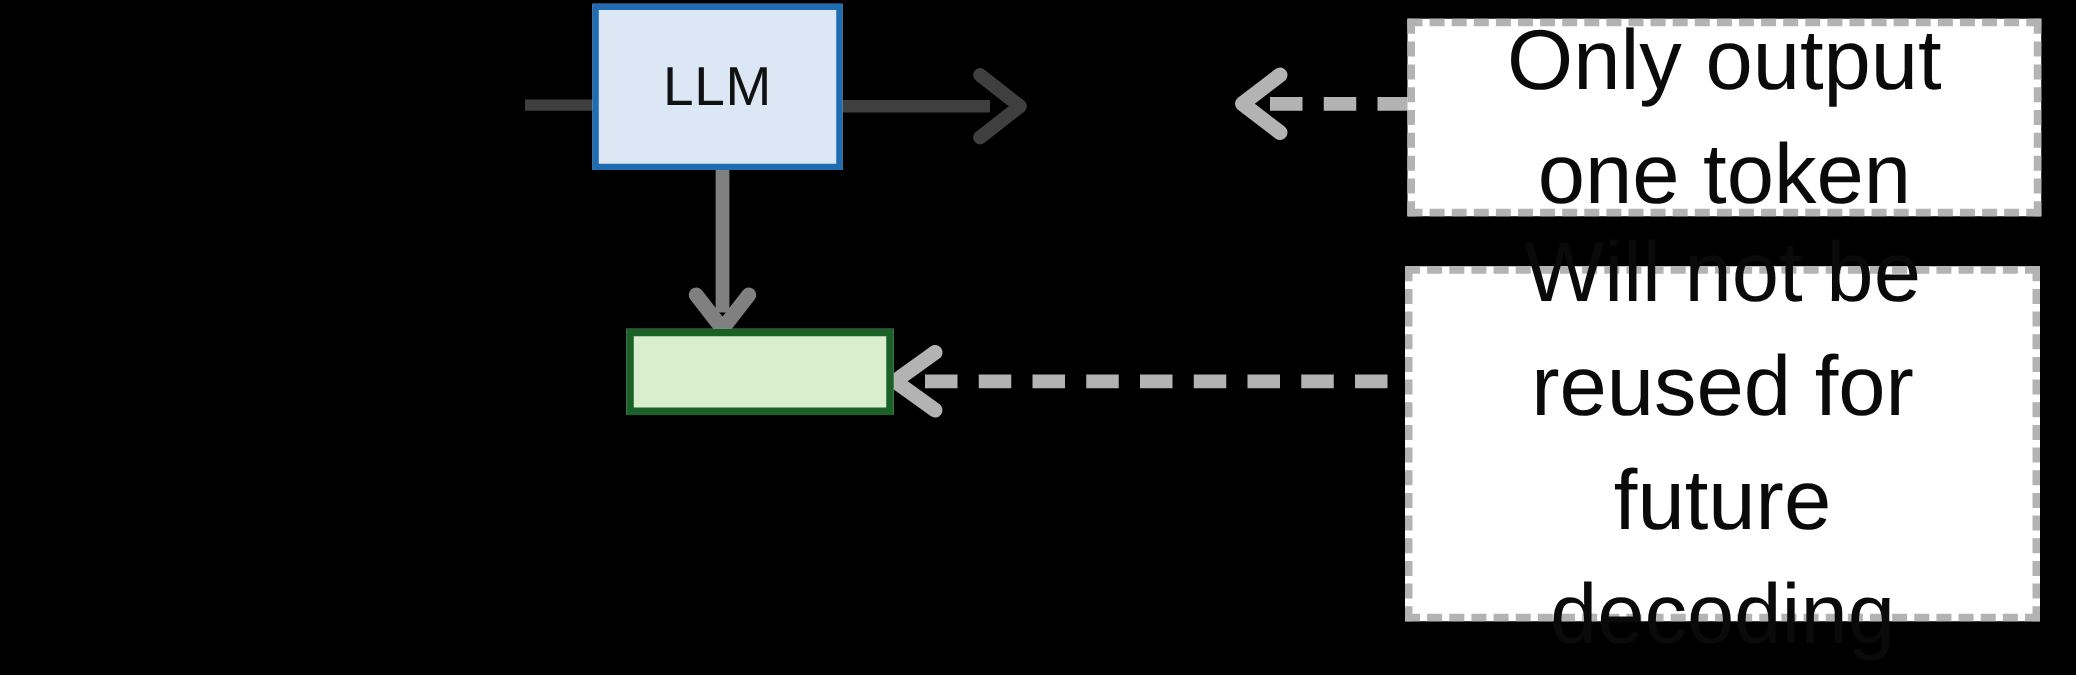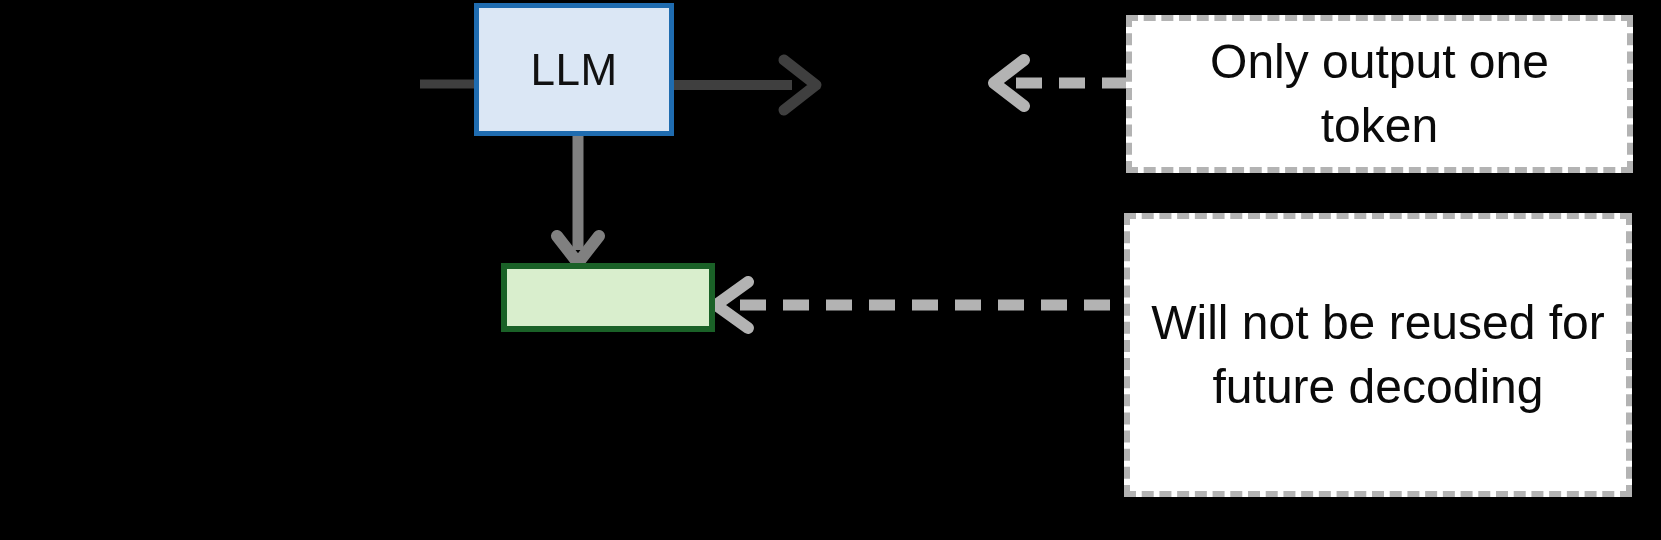--- a/index.html
+++ b/index.html
@@ -63,21 +63,21 @@
     box-sizing: border-box;
     background: #ffffff;
     border: 6px dashed #b3b3b3;
     display: flex;
     align-items: center;
     justify-content: center;
     text-align: center;
   }
   .callout .callout-text {
     color: #0a0a0a;
-    font-size: 48px;
+    font-size: 68px;
     line-height: 1.34;
     padding: 0 14px;
   }
 
   #callout-one-token {
     left: 1126px;
     top: 15px;
     width: 507px;
     height: 158px;
   }

